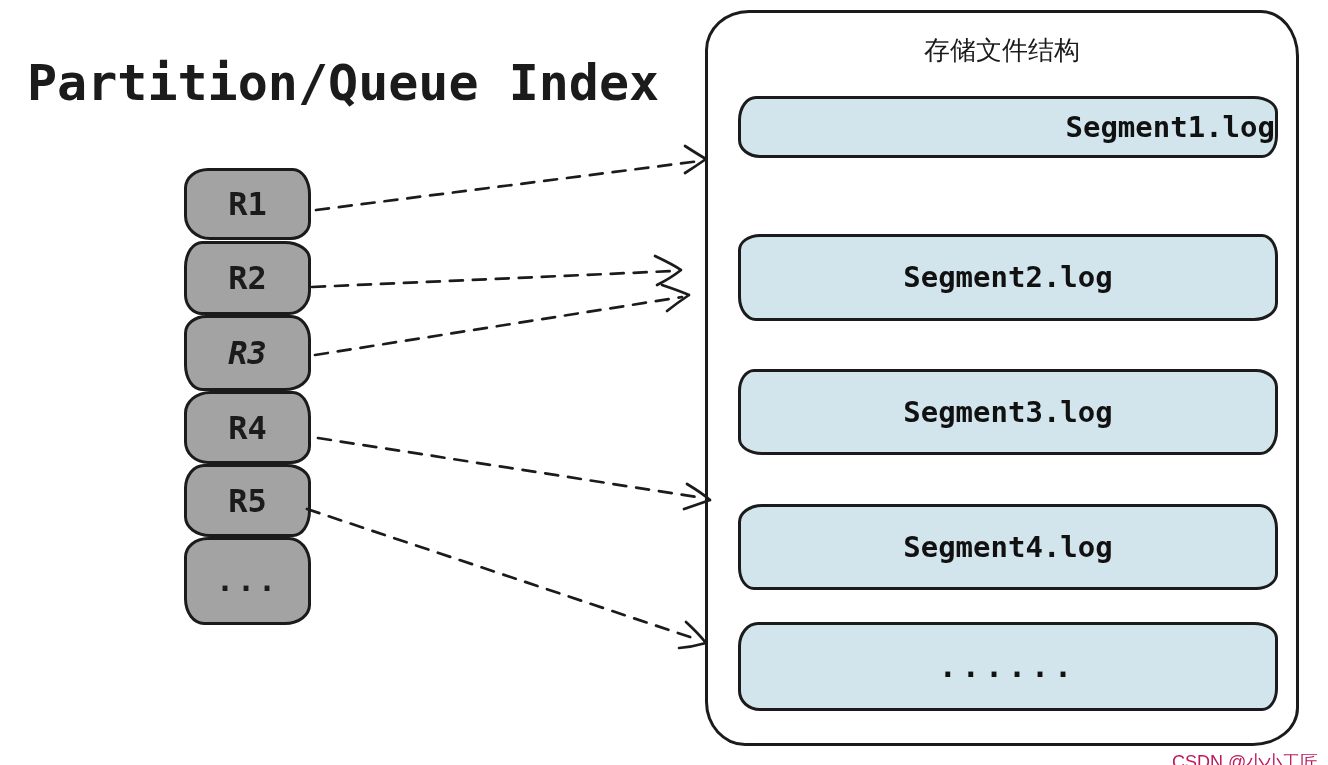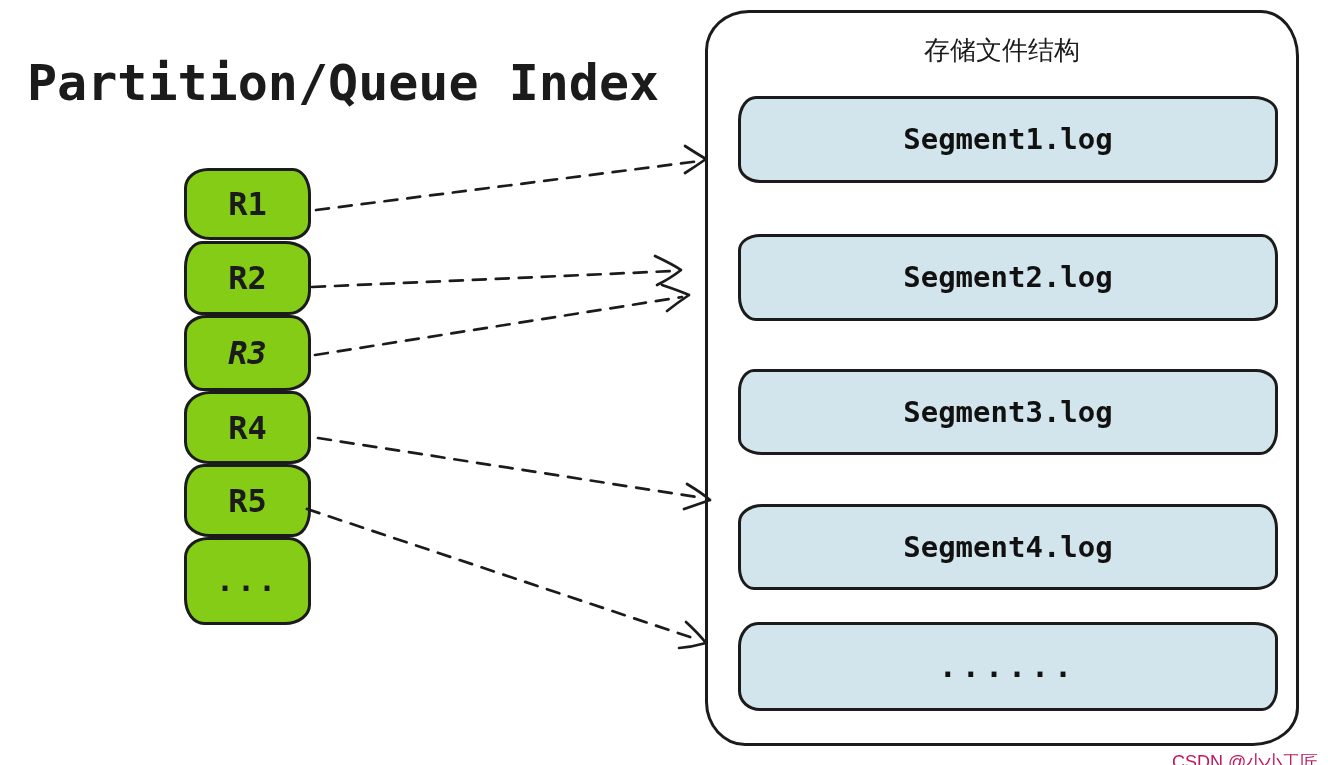--- a/index.html
+++ b/index.html
@@ -23,21 +23,21 @@
     letter-spacing: 0px;
     white-space: nowrap;
     color: #1b1b1b;
   }
 
   
   .index-box {
     position: absolute;
     left: 184px;
     width: 127px;
-    background: #84cc16;
+    background: #a3a3a3;
     border: 3px solid #1b1b1b;
     display: flex;
     align-items: center;
     justify-content: center;
     font-size: 32px;
     font-weight: bold;
     line-height: 1;
     z-index: 2;
   }
   .rb1 { top: 168px; height: 72px; border-radius: 24px 18px 20px 26px / 20px 26px 18px 24px; }
@@ -75,21 +75,21 @@
     background: #d3e5ec;
     border: 3px solid #1b1b1b;
     display: flex;
     align-items: center;
     justify-content: center;
     font-size: 29px;
     font-weight: bold;
     line-height: 1;
     color: #111111;
   }
-  .sg1 { top: 83px;  height: 87px; border-radius: 18px 24px 16px 22px / 24px 16px 22px 18px; }
+  .sg1 { top: 83px;  height: 62px; border-radius: 18px 24px 16px 22px / 24px 16px 22px 18px; justify-content: flex-end; }
   .sg2 { top: 221px; height: 87px; border-radius: 22px 16px 24px 18px / 16px 22px 18px 24px; }
   .sg3 { top: 356px; height: 86px; border-radius: 16px 22px 18px 24px / 22px 18px 24px 16px; }
   .sg4 { top: 491px; height: 86px; border-radius: 24px 18px 22px 16px / 18px 24px 16px 22px; }
   .sg5 { top: 609px; height: 89px; border-radius: 20px 24px 16px 22px / 24px 16px 22px 20px; }
   .sg5 { letter-spacing: 5px; font-size: 30px; }
 
   
   .arrows-layer {
     position: absolute; inset: 0;
     width: 1328px; height: 765px;

